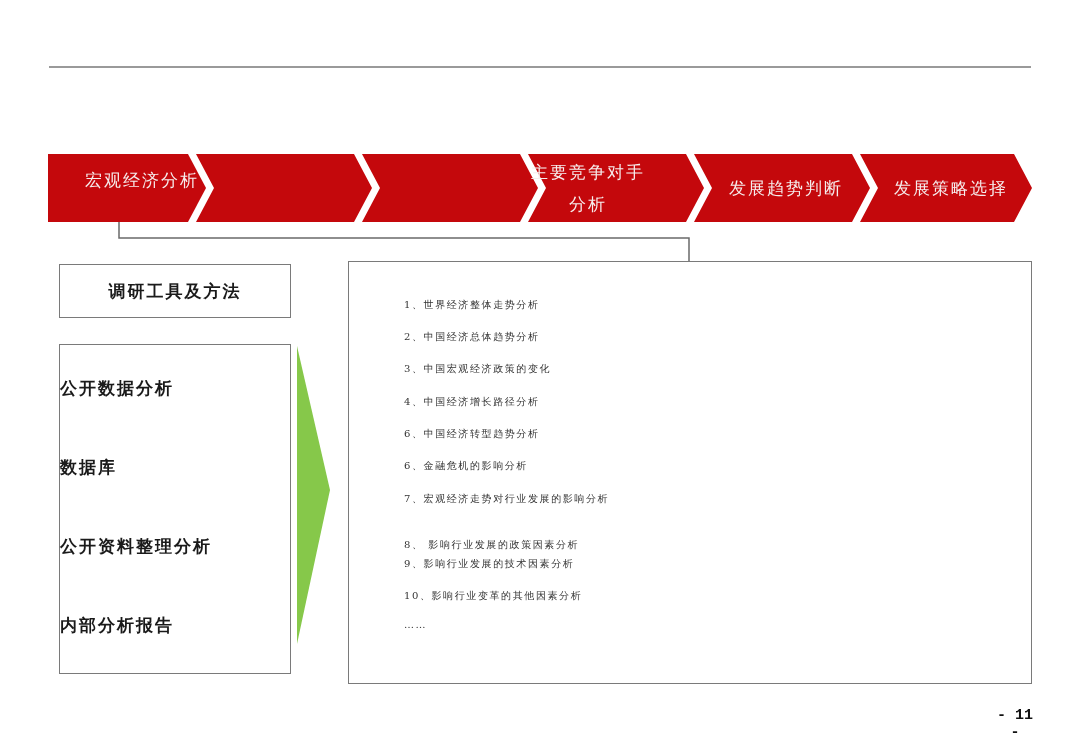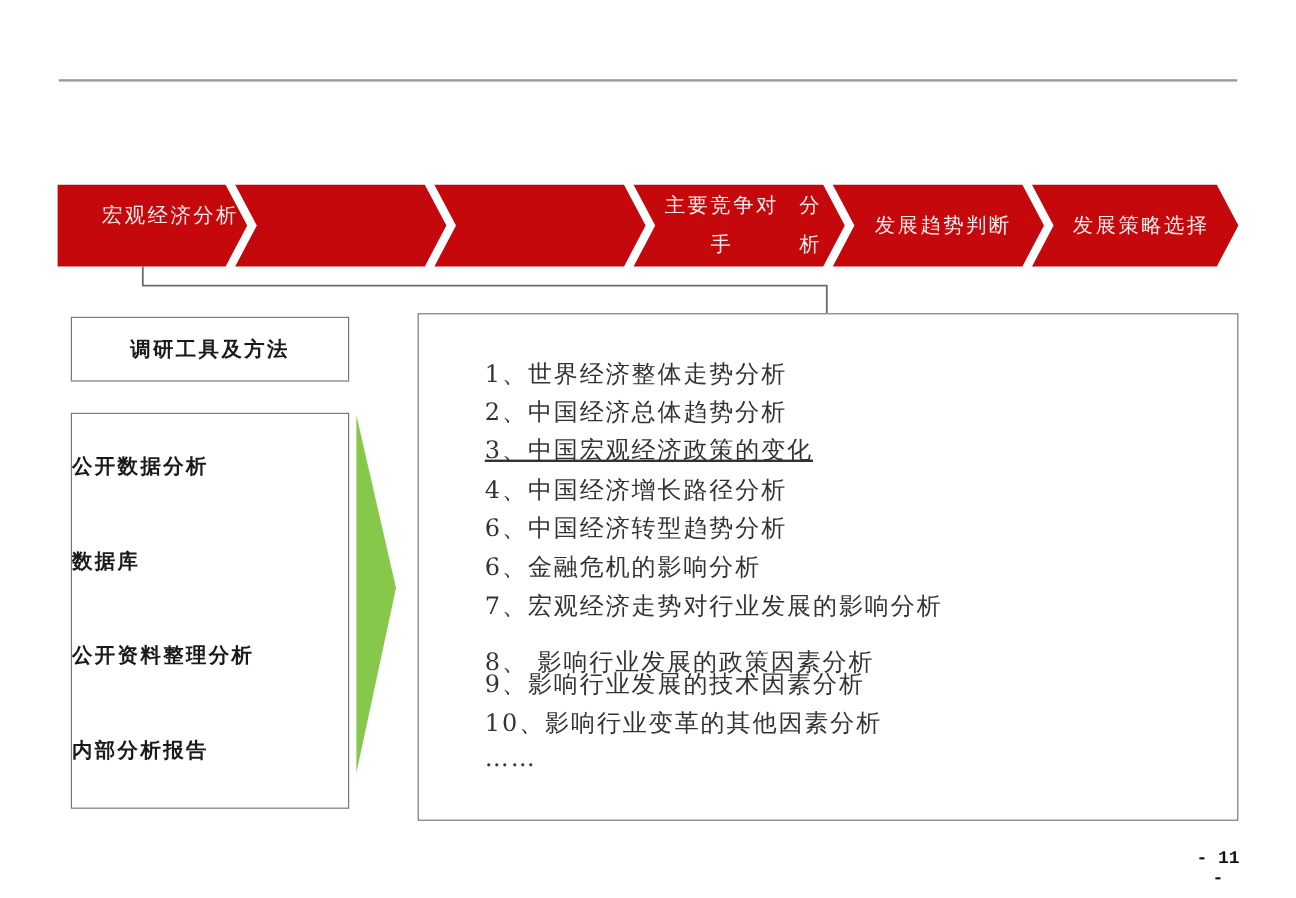--- a/index.html
+++ b/index.html
@@ -21,21 +21,21 @@
     display: flex; align-items: center; justify-content: center;
     font-size: 17px; font-weight: bold; letter-spacing: 2px; color: #1a1a1a;
   }
   .methods { left: 59px; top: 344px; width: 232px; height: 330px; }
   .method-item {
     position: absolute; left: 0; width: 100%; text-align: left;
     font-size: 17px; font-weight: bold; letter-spacing: 2px; color: #1a1a1a;
   }
   .content { left: 348px; top: 261px; width: 684px; height: 423px; }
   .content-item {
-    position: absolute; left: 55px; font-size: 20px; color: #333; letter-spacing: 1.6px; white-space: nowrap;
+    position: absolute; left: 55px; font-size: 10px; color: #333; letter-spacing: 1.6px; white-space: nowrap;
   }
   .page-num {
     position: absolute; left: 990px; top: 707px; width: 50px; text-align: center;
     font-family: Liberation Mono, monospace; font-weight: bold; font-size: 15px; color: #111;
   }
 </style>
 </head>
 <body>
 
 <div class="top-rule"></div>
@@ -49,21 +49,21 @@
     <polygon points="528,154 686,154 704,188 686,222 528,222 546,188" fill="#c4080c"></polygon>
     <polygon points="694,154 852,154 870,188 852,222 694,222 712,188" fill="#c4080c"></polygon>
     <polygon points="860,154 1014,154 1032,188 1014,222 860,222 878,188" fill="#c4080c"></polygon>
 
     <polyline points="119,222 119,238 689,238 689,261" fill="none" stroke="#6a6a6a" stroke-width="1.5"></polyline>
 
     <polygon points="297,346 330,490 297,644" fill="#86c84a"></polygon>
   </svg>
 
   <div class="step-label" style="left:48px;top:146px;width:148px;height:68px;padding-left:20px;">宏观经济分析</div>
-  <div class="step-label" style="left:546px;top:154px;width:148px;height:68px;">
+  <div class="step-label" style="left:514px;top:154px;width:148px;height:68px;flex-direction:column;">
     <span>主要竞争对手</span>
     <span>分析</span>
   </div>
   <div class="step-label" style="left:712px;top:154px;width:148px;height:68px;">发展趋势判断</div>
   <div class="step-label" style="left:878px;top:154px;width:146px;height:68px;">发展策略选择</div>
 </div>
 
 <div class="box tools-title">
   <span>调研工具及方法</span>
 </div>
@@ -71,21 +71,21 @@
 <div class="box methods">
   <div class="method-item" style="top:32px;">公开数据分析</div>
   <div class="method-item" style="top:111px;">数据库</div>
   <div class="method-item" style="top:190px;">公开资料整理分析</div>
   <div class="method-item" style="top:269px;">内部分析报告</div>
 </div>
 
 <div class="box content">
   <div class="content-item" style="top:36px;">1、世界经济整体走势分析</div>
   <div class="content-item" style="top:68px;">2、中国经济总体趋势分析</div>
-  <div class="content-item" style="top:100px;text-decoration:underline;">3、中国宏观经济政策的变化</div>
+  <div class="content-item" style="top:100px;">3、中国宏观经济政策的变化</div>
   <div class="content-item" style="top:133px;">4、中国经济增长路径分析</div>
   <div class="content-item" style="top:165px;">6、中国经济转型趋势分析</div>
   <div class="content-item" style="top:197px;">6、金融危机的影响分析</div>
   <div class="content-item" style="top:230px;">7、宏观经济走势对行业发展的影响分析</div>
   <div class="content-item" style="top:276px;">8、 影响行业发展的政策因素分析</div>
   <div class="content-item" style="top:295px;">9、影响行业发展的技术因素分析</div>
   <div class="content-item" style="top:327px;">10、影响行业变革的其他因素分析</div>
   <div class="content-item" style="top:357px;">……</div>
 </div>
 

